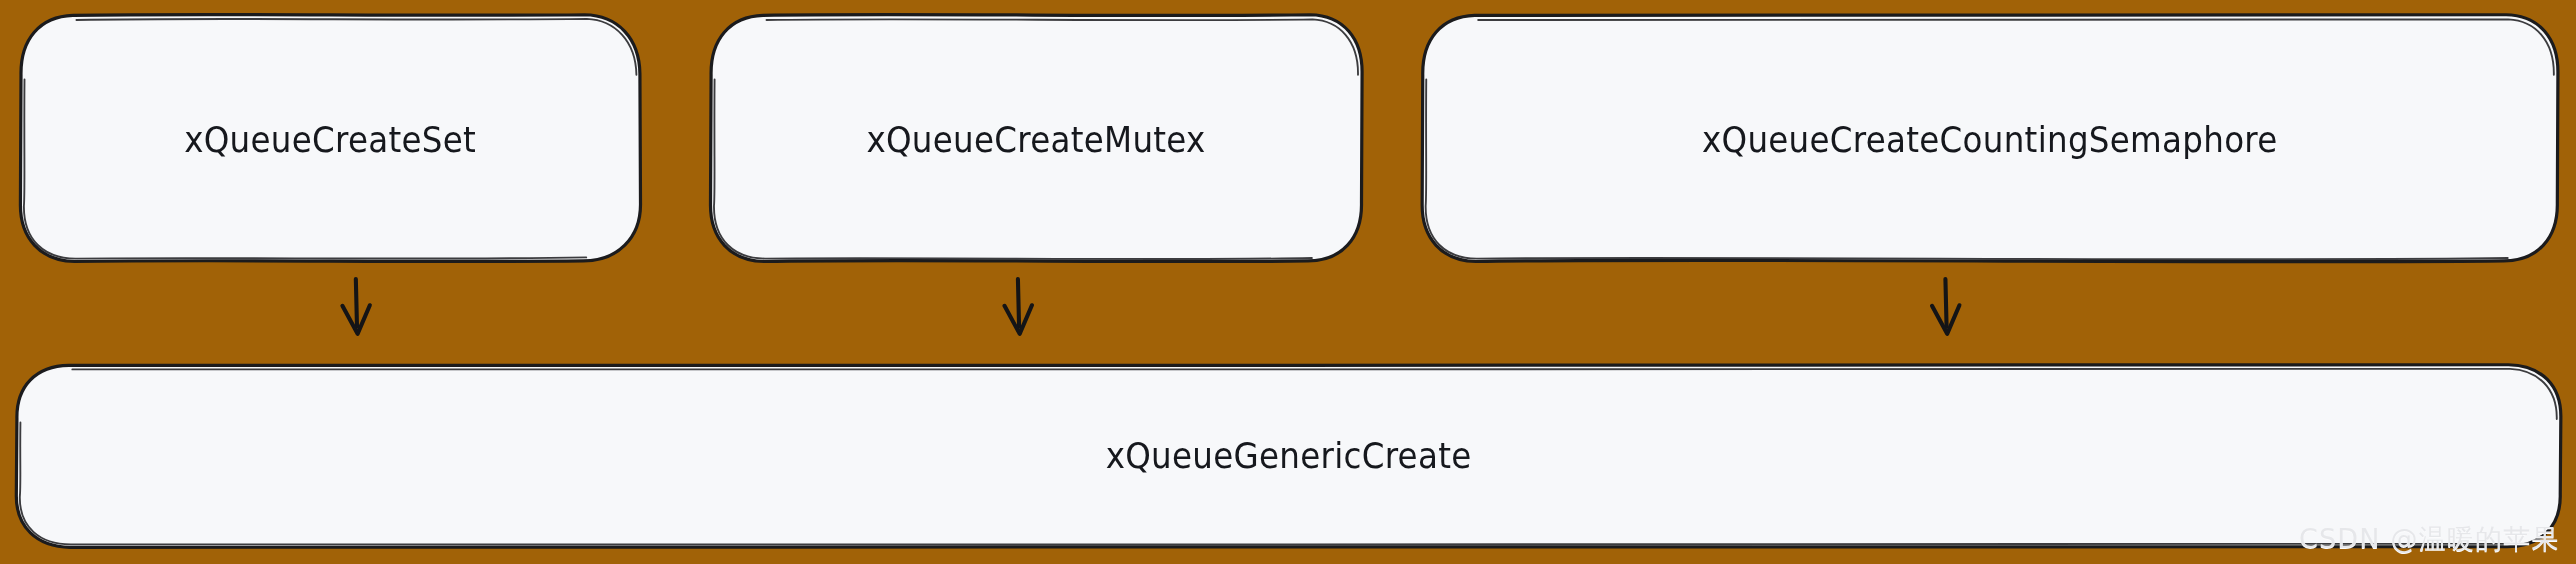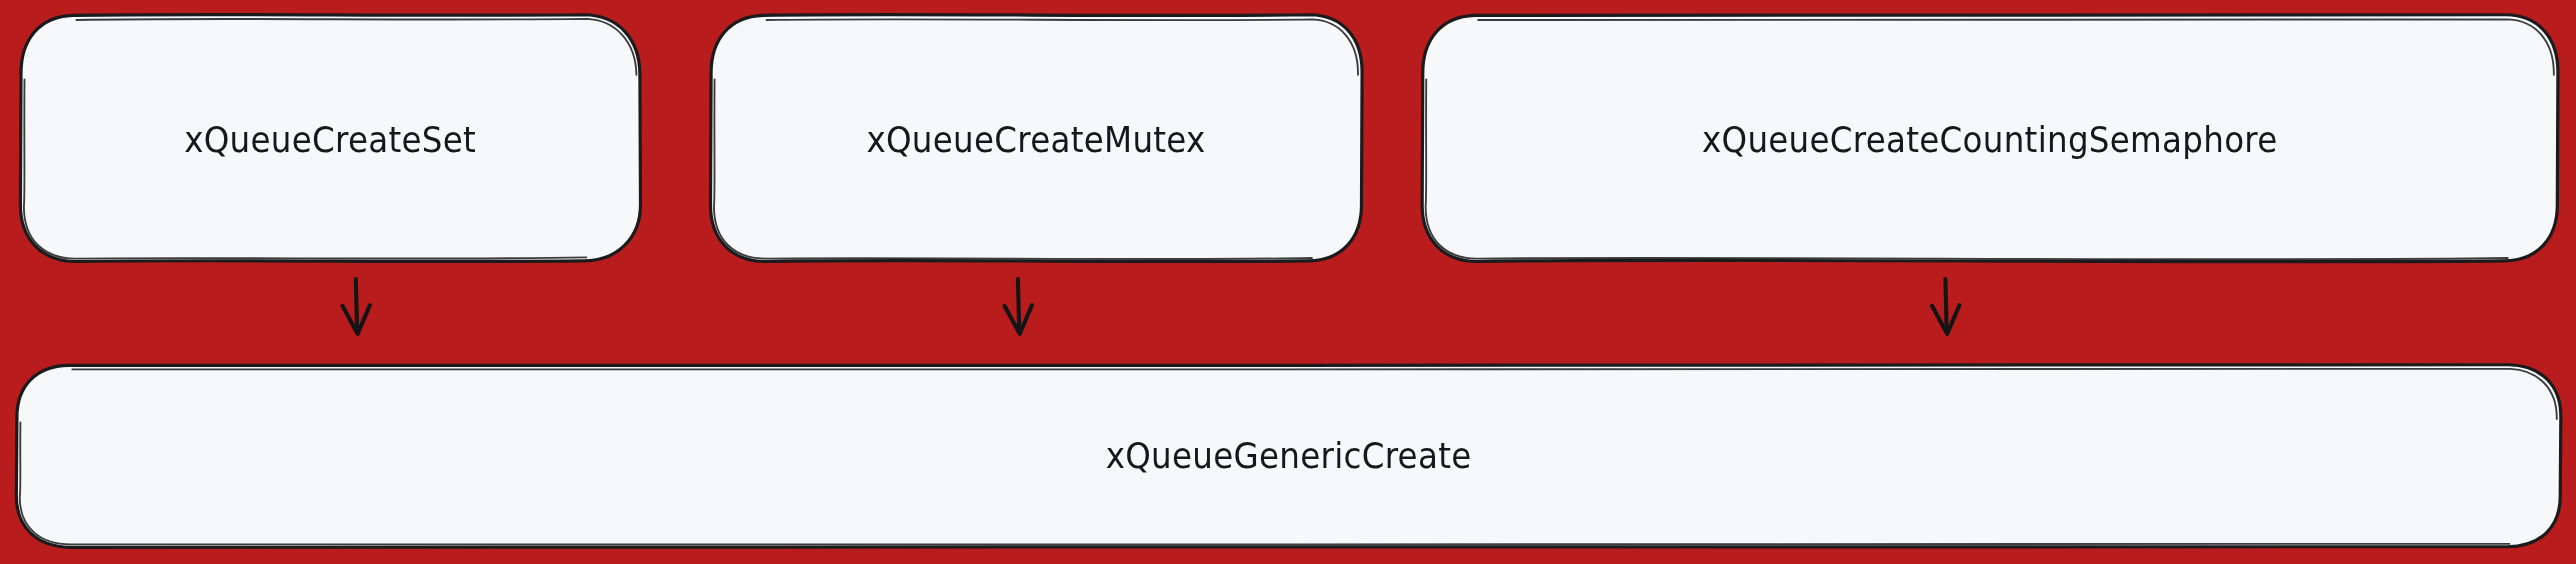--- a/index.html
+++ b/index.html
@@ -11,21 +11,21 @@
   body {
     width: 2576px;
     height: 565px;
     overflow: hidden;
     font-family: "DejaVu Sans", sans-serif;
   }
   #diagram-root {
     position: relative;
     width: 2576px;
     height: 565px;
-    background: #b91c1c;
+    background: #a16207;
   }
   #flow-svg {
     position: absolute;
     left: 0;
     top: 0;
     width: 2576px;
     height: 565px;
     display: block;
   }
   .node-shape {
@@ -176,15 +176,16 @@
                C 4350 634, 4384 665, 4383 718"></path>
       <path class="node-shape-ghost" d="M 35 724
                C 34 790, 36 830, 34 851
                C 33 902, 67 934, 124 933
                C 910 927, 3506 939, 4302 932"></path>
       <text class="node-label" x="2209" y="785">xQueueGenericCreate</text>
     </g>
 
   </svg>
 
+  <div class="watermark">CSDN @温暖的苹果</div>
 
 </div>
 
 
 </body></html>

